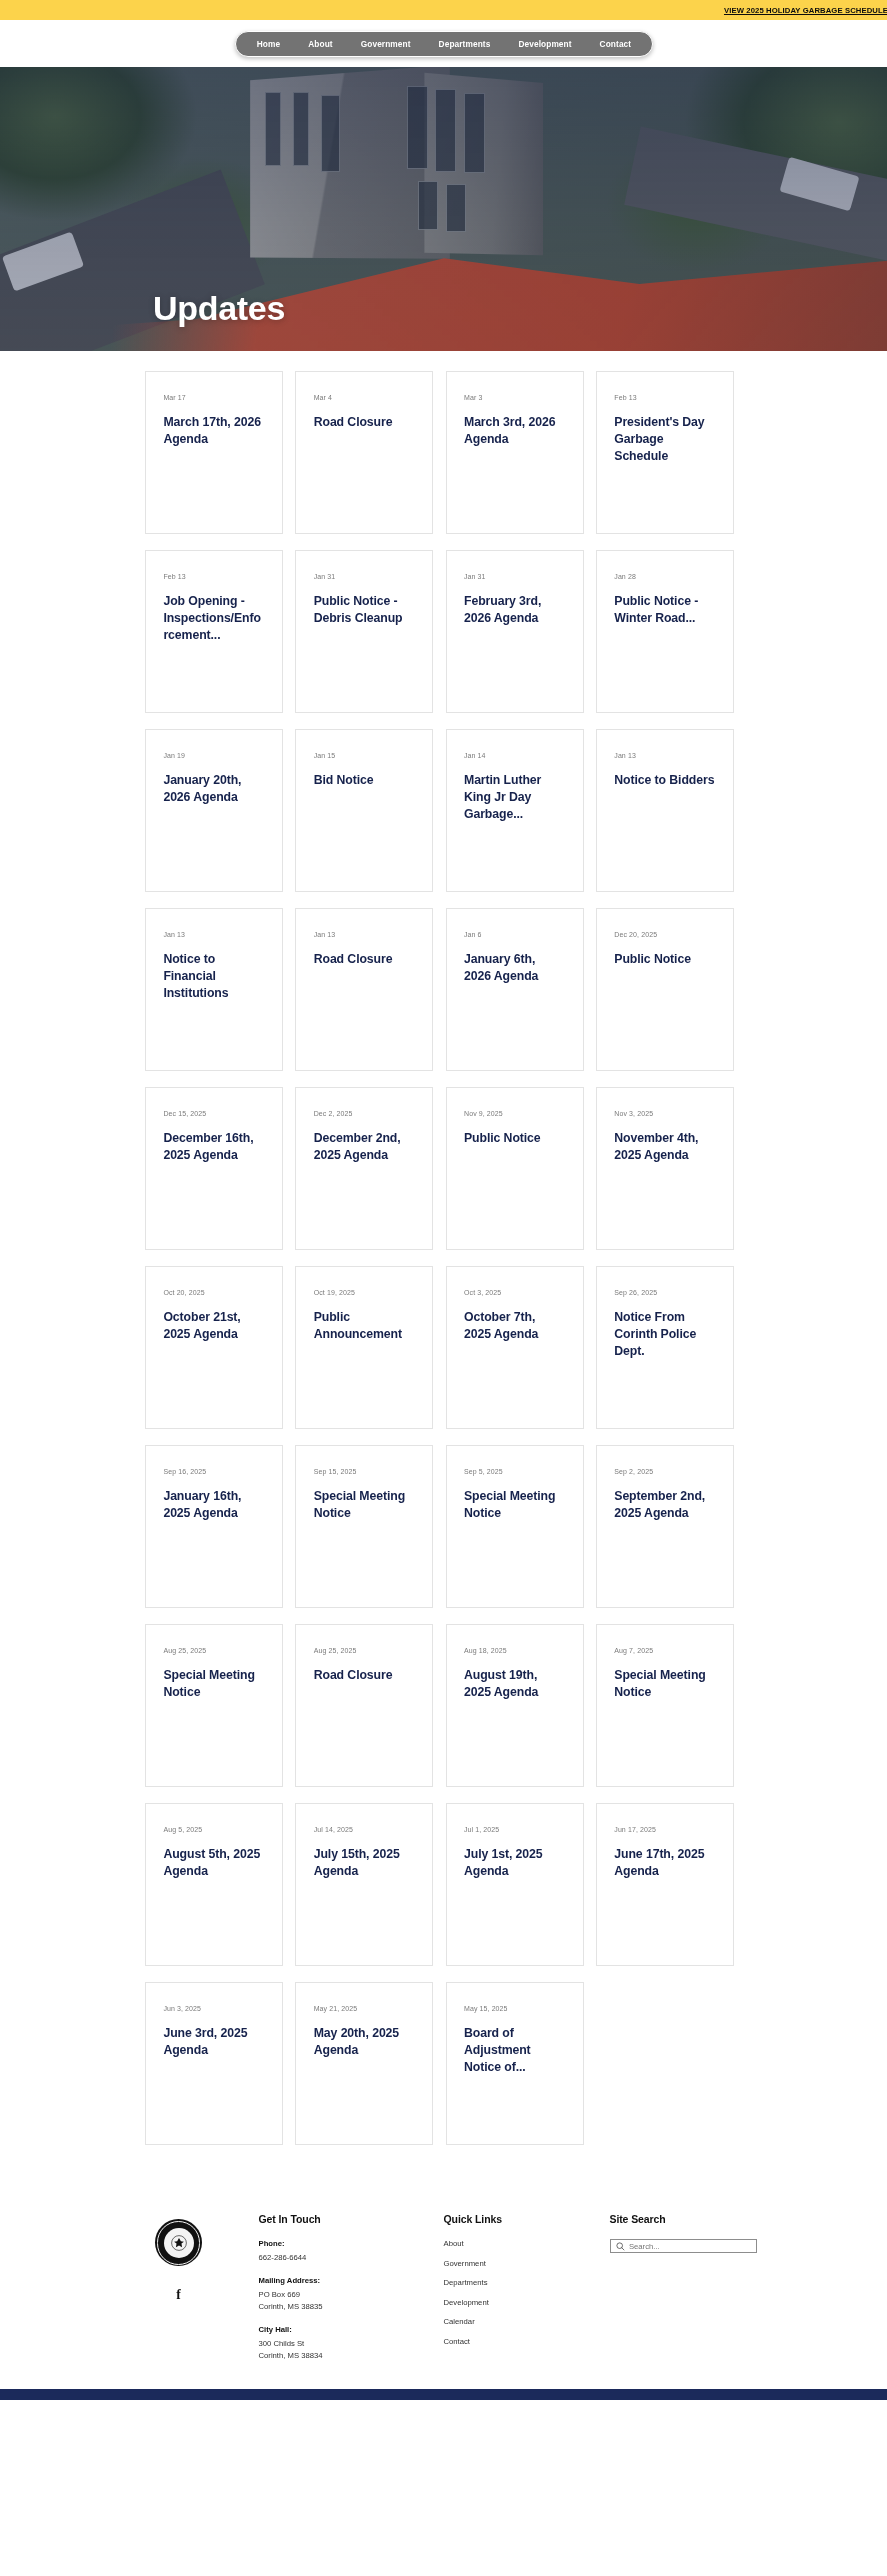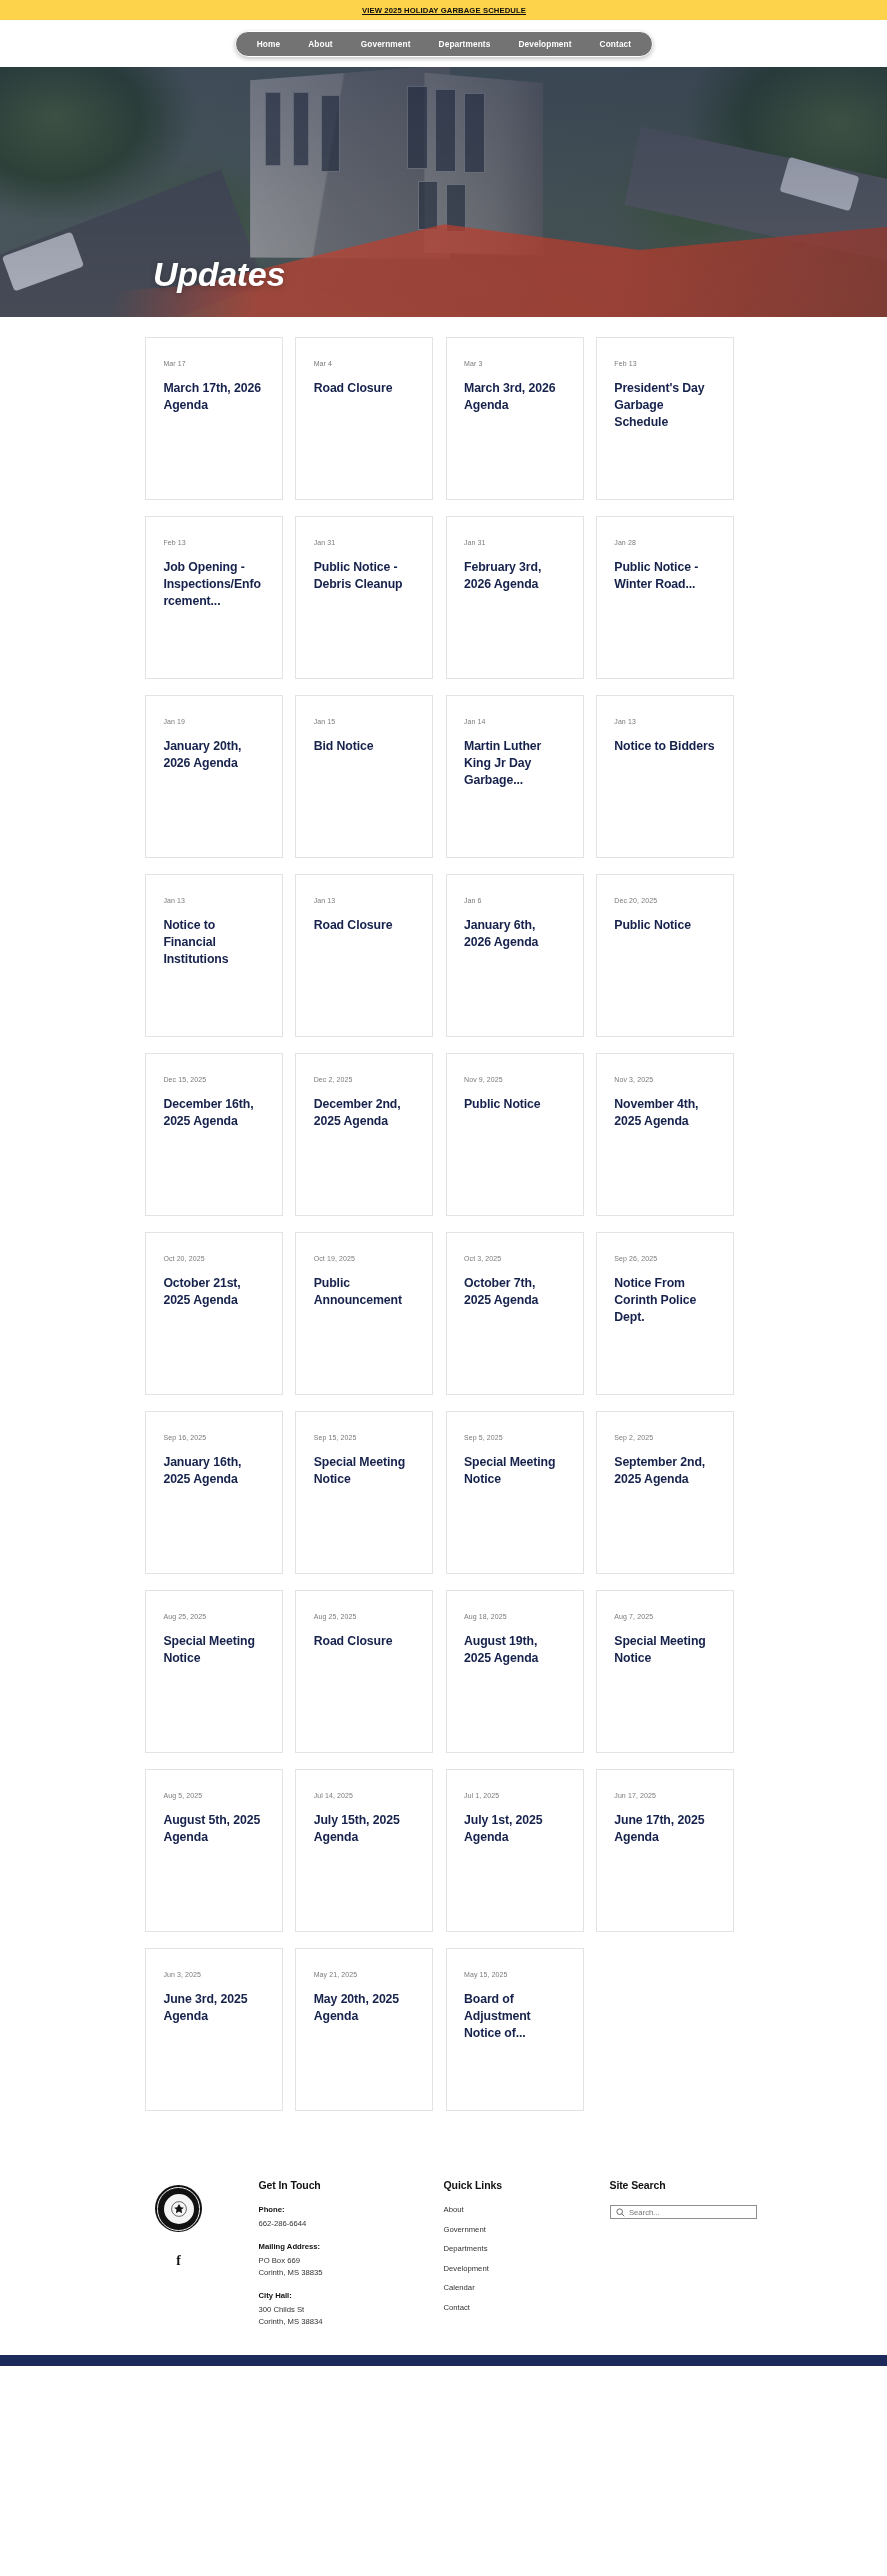--- a/index.html
+++ b/index.html
@@ -11,21 +11,21 @@
   }
   body { width: 888px; min-height: 2576px; position: relative; overflow-x: hidden; }
 
   
   .alert-banner {
     width: 100%;
     height: 20.3px;
     background: #FCD34B;
     display: flex;
     align-items: center;
-    justify-content: center;
+    justify-content: flex-end;
   }
   .alert-banner a {
     font-size: 7.7px;
     font-weight: 700;
     letter-spacing: 0.1px;
     color: #0d0d0d;
     text-decoration: underline;
     text-underline-offset: 1.2px;
     font-family: "Liberation Sans", sans-serif;
   }
@@ -57,24 +57,23 @@
     letter-spacing: 0.1px;
     white-space: nowrap;
     cursor: pointer;
     font-family: "Liberation Sans", sans-serif;
   }
 
   
   .hero {
     position: relative;
     width: 100%;
-    height: 250px;
+    height: 284px;
     overflow: hidden;
     background: #4a5a4a;
-    font-style: italic;
   }
   .hero-photo {
     position: absolute;
     inset: 0;
     
     background:
       radial-gradient(ellipse 142px 105px at 55px 49px, #5e7b43 0%, #3d5630 60%, rgba(61,86,48,0) 100%),
       radial-gradient(ellipse 154px 117px at 839px 55px, #5d7a42 0%, #3b5430 62%, rgba(59,84,48,0) 100%),
       radial-gradient(ellipse 123px 92px at 203px 154px, #4d6b36 0%, rgba(77,107,54,0) 70%),
       radial-gradient(ellipse 129px 99px at 697px 136px, #4b6935 0%, rgba(75,105,53,0) 70%),

